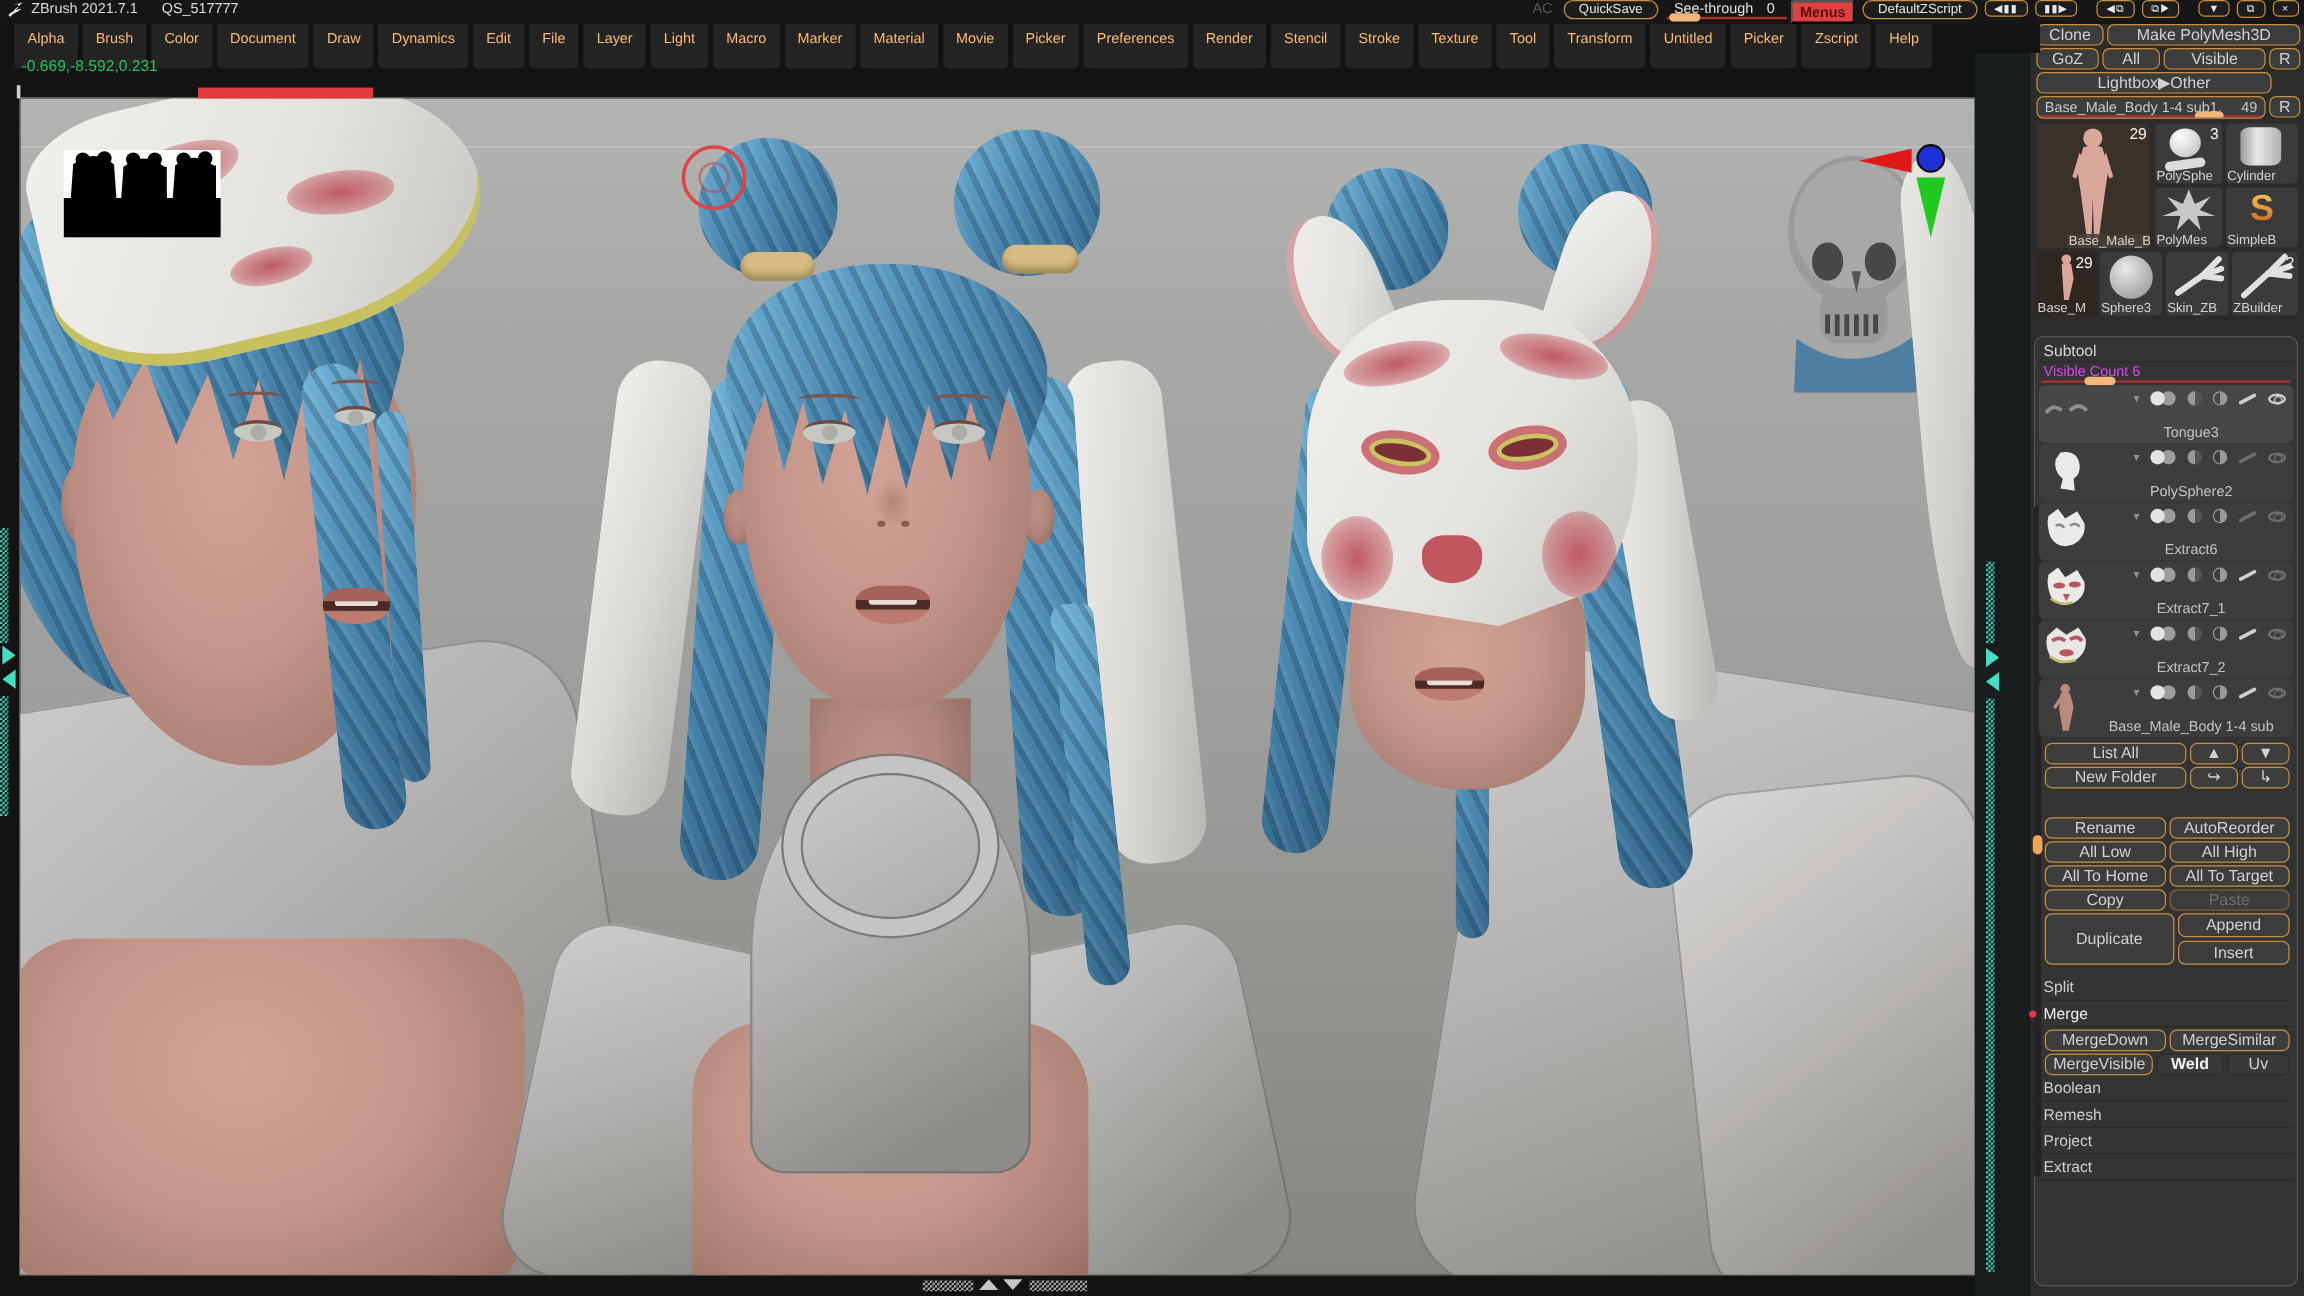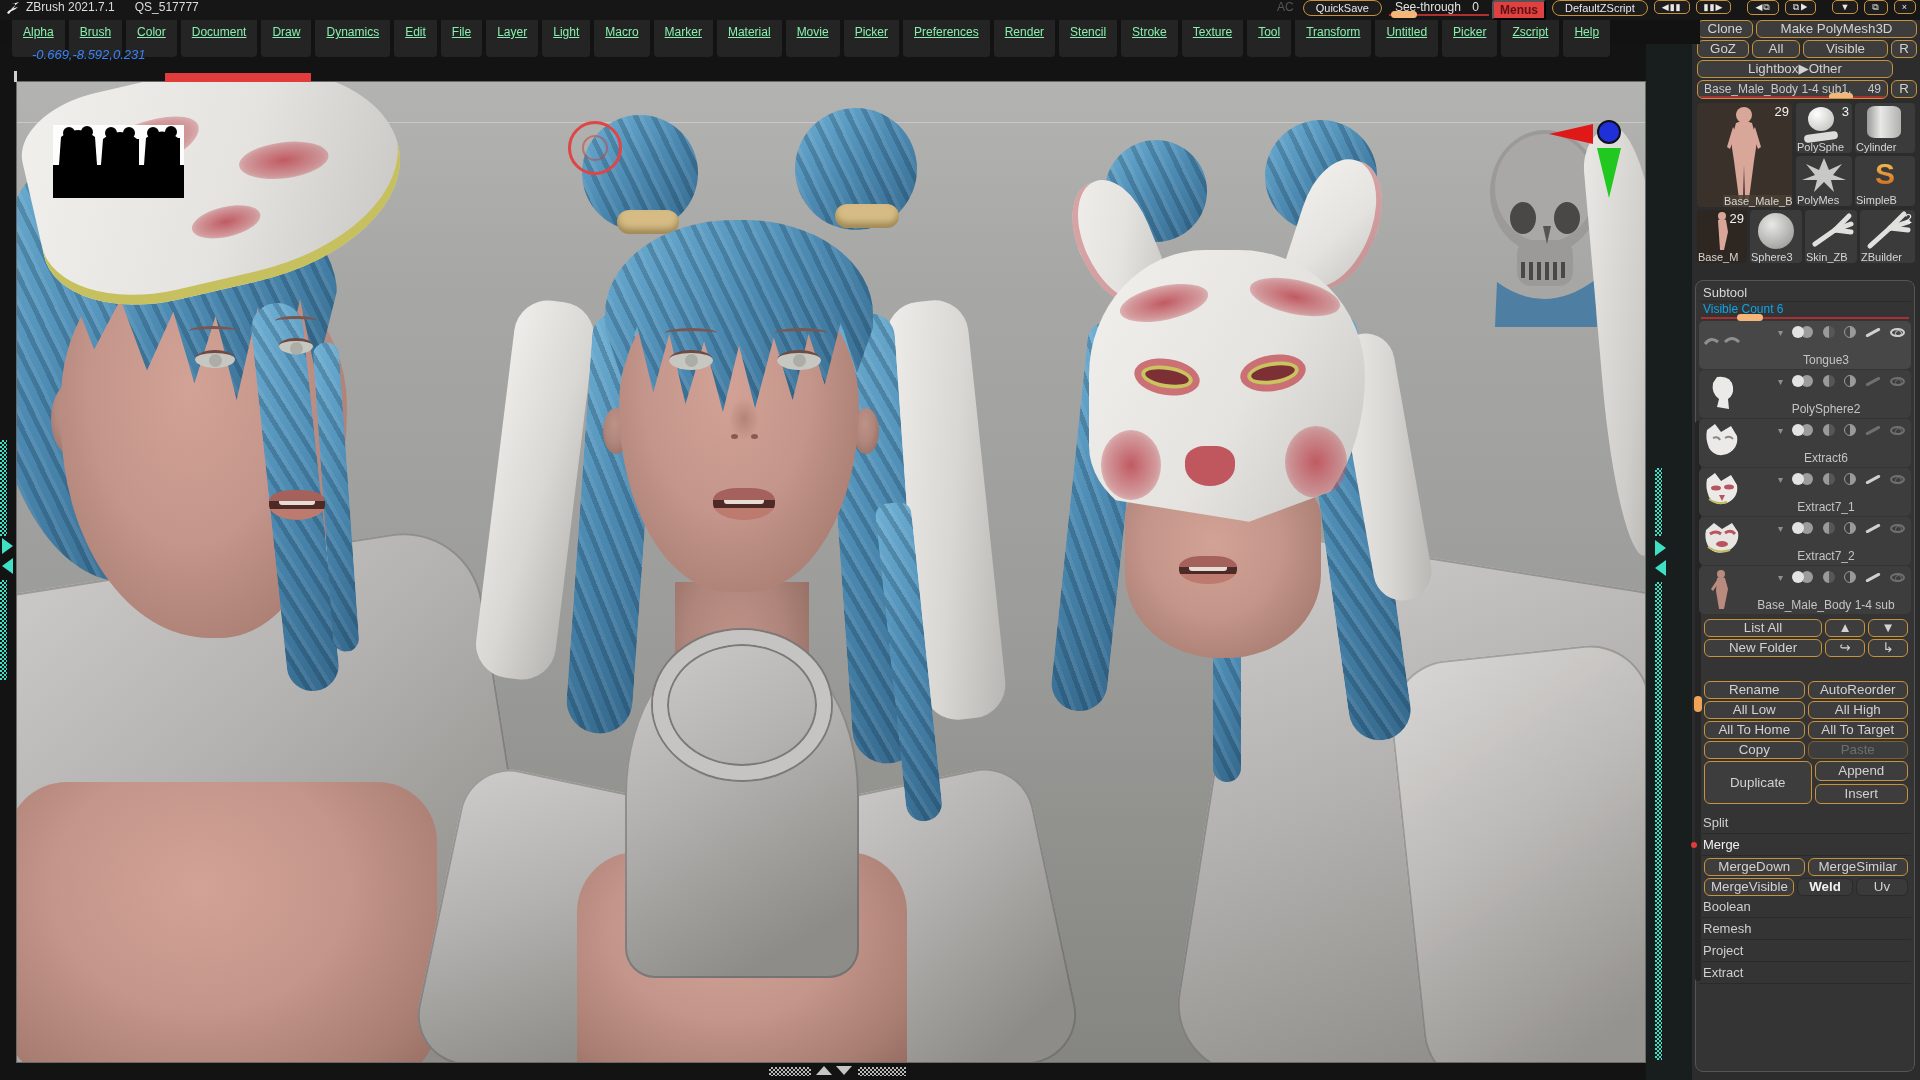--- a/index.html
+++ b/index.html
@@ -18,25 +18,25 @@
   .redbtn { background:#e04040; color:#591212; border-radius:3px; font-size:12px;
     padding:1px 6px; margin:0 3px; font-weight:bold; }
   .seethrough { position:relative; padding:0 10px 2px 10px; white-space:nowrap; }
   .seethrough .st-line { position:absolute; left:4px; right:0; bottom:0; height:2px; background:#b03030; }
   .seethrough .st-handle { position:absolute; left:6px; bottom:-2px; width:26px; height:7px;
     background:#f3b879; border-radius:4px; }
 
   
   #menubar { position:absolute; left:0; top:20px; width:1700px; height:24px; background:#121212;
     display:flex; align-items:center; padding-left:12px; gap:4px; z-index:40; }
-  .menu-item { background:#242424; border-radius:4px; color:#86efac; font-size:12px;
-    padding:18px 11px; white-space:nowrap;text-decoration:underline; }
-
-  
-  #coords { position:absolute; left:32px; top:47px; font-size:13px; color:#3b82f6; z-index:40;font-style:italic; }
+  .menu-item { background:#242424; border-radius:4px; color:#fdba74; font-size:12px;
+    padding:18px 11px; white-space:nowrap; }
+
+  
+  #coords { position:absolute; left:18px; top:47px; font-size:13px; color:#22c55e; z-index:40; }
   #redbar { position:absolute; left:165px; top:73px; width:146px; height:9px; background:#e23b3b; z-index:40; }
   #corner-tick { position:absolute; left:14px; top:71px; width:3px; height:11px; background:#cfcfcf; z-index:40; }
 
   
   #canvas { position:absolute; left:17px; top:82px; width:1628px; height:980px; overflow:hidden;
     background:linear-gradient(#b3b3b1 0%, #a7a7a5 20%, #9c9c9a 55%, #858581 100%);
     outline:1px solid #6a6a6a; }
   #canvas .docline { position:absolute; left:0; top:40px; width:100%; height:1px; background:rgba(255,255,255,.3); }
   .skin { background:radial-gradient(ellipse at 45% 35%, #d2a296 0%, #c4958a 45%, #a87d72 80%, #946a60 100%); }
   .blue { background:repeating-linear-gradient(64deg, rgba(10,40,60,.22) 0 5px, rgba(255,255,255,.07) 5px 9px, transparent 9px 16px),
@@ -97,21 +97,21 @@
   .tool-badge { position:absolute; right:3px; top:1px; color:#f2f2f2; font-size:13px; z-index:3; }
   .tool-badge:empty { display:none; }
   .tool-label { position:absolute; left:0; right:0; bottom:0; font-size:11px; color:#d6d6d6;
     white-space:nowrap; overflow:hidden; padding-left:1px; }
   .tile-big-label { background:rgba(74,62,50,.85);margin-left:26px; }
 
   
   #subtool { position:absolute; left:3px; top:262px; width:220px; height:792px;
     background:#343434; border:1px solid #555; border-radius:8px; padding:2px 3px; }
   .sec-title { font-size:13px; color:#d8d8d8; padding:2px 4px 1px; border-bottom:1px solid #2a2a2a; }
-  .st-slider { position:relative; height:18px; padding:0 4px; font-size:12px; color:#0ea5e9; }
+  .st-slider { position:relative; height:18px; padding:0 4px; font-size:12px; color:#d946ef; }
   .st-slider .line { position:absolute; left:2px; right:2px; bottom:1px; height:2px; background:#a83030; }
   .st-slider .handle { position:absolute; left:38px; bottom:-1px; width:26px; height:7px; background:#f3b879; border-radius:4px; }
   .st-item { position:relative; height:48px; background:#3d3d3d; border-radius:5px; margin-top:1px; overflow:hidden; }
   .st-item.selected { background:#474747; }
   .st-thumb { position:absolute; left:2px; top:3px; width:42px; height:42px; }
   .st-name { position:absolute; left:46px; right:4px; bottom:2px; text-align:center; font-size:12px;
     color:#c4c4c4; white-space:nowrap; overflow:hidden; }
   .st-icons { position:absolute; right:6px; top:4px; display:flex; gap:9px; align-items:center; height:14px; }
   .ic-arrow { color:#8f8f8f; font-size:10px; }
   .ic-paint { position:relative; width:22px; height:12px; }

